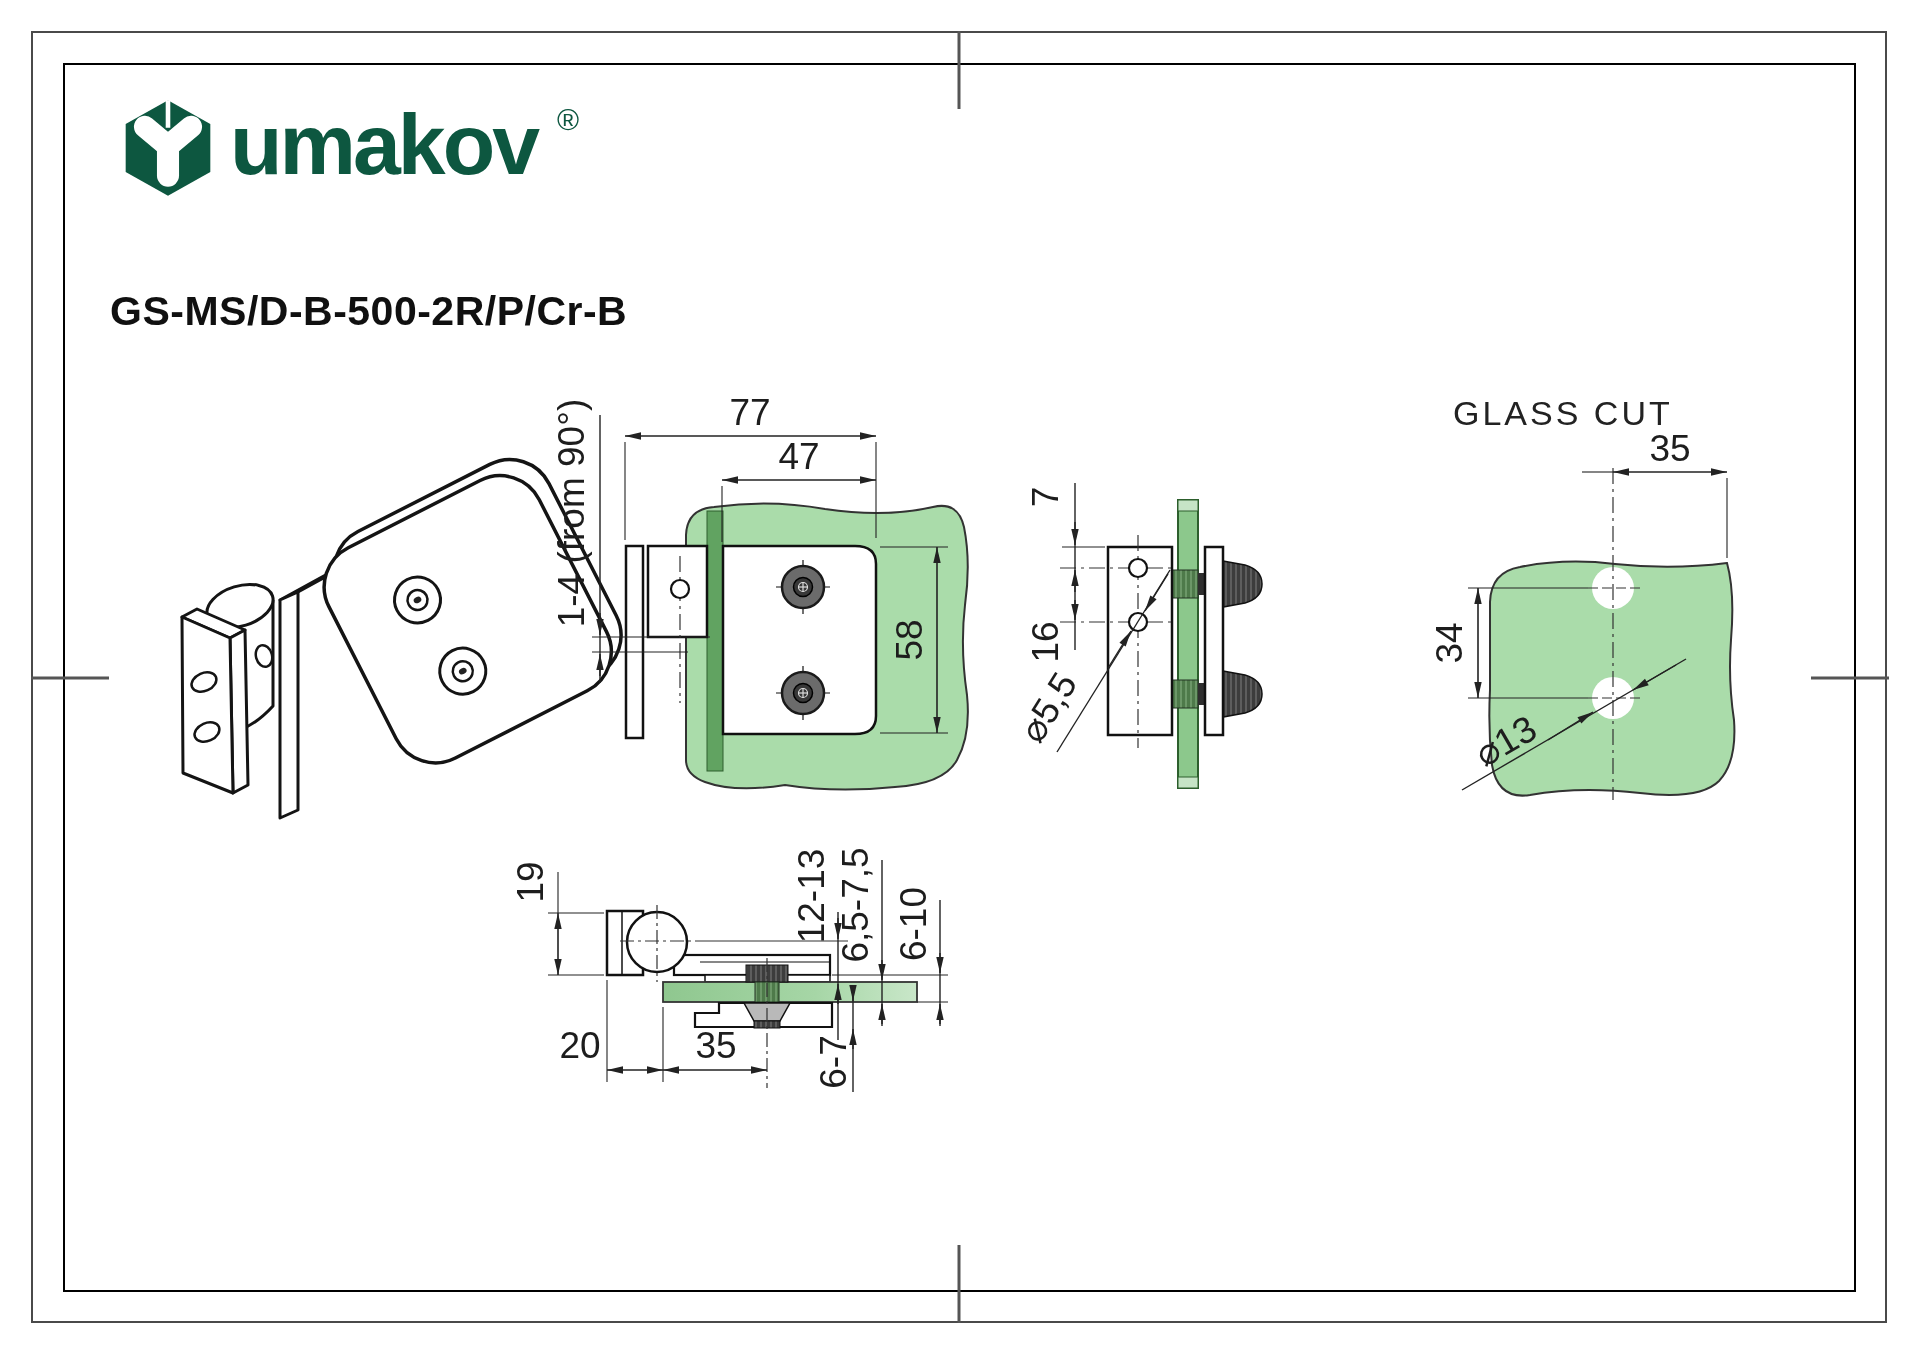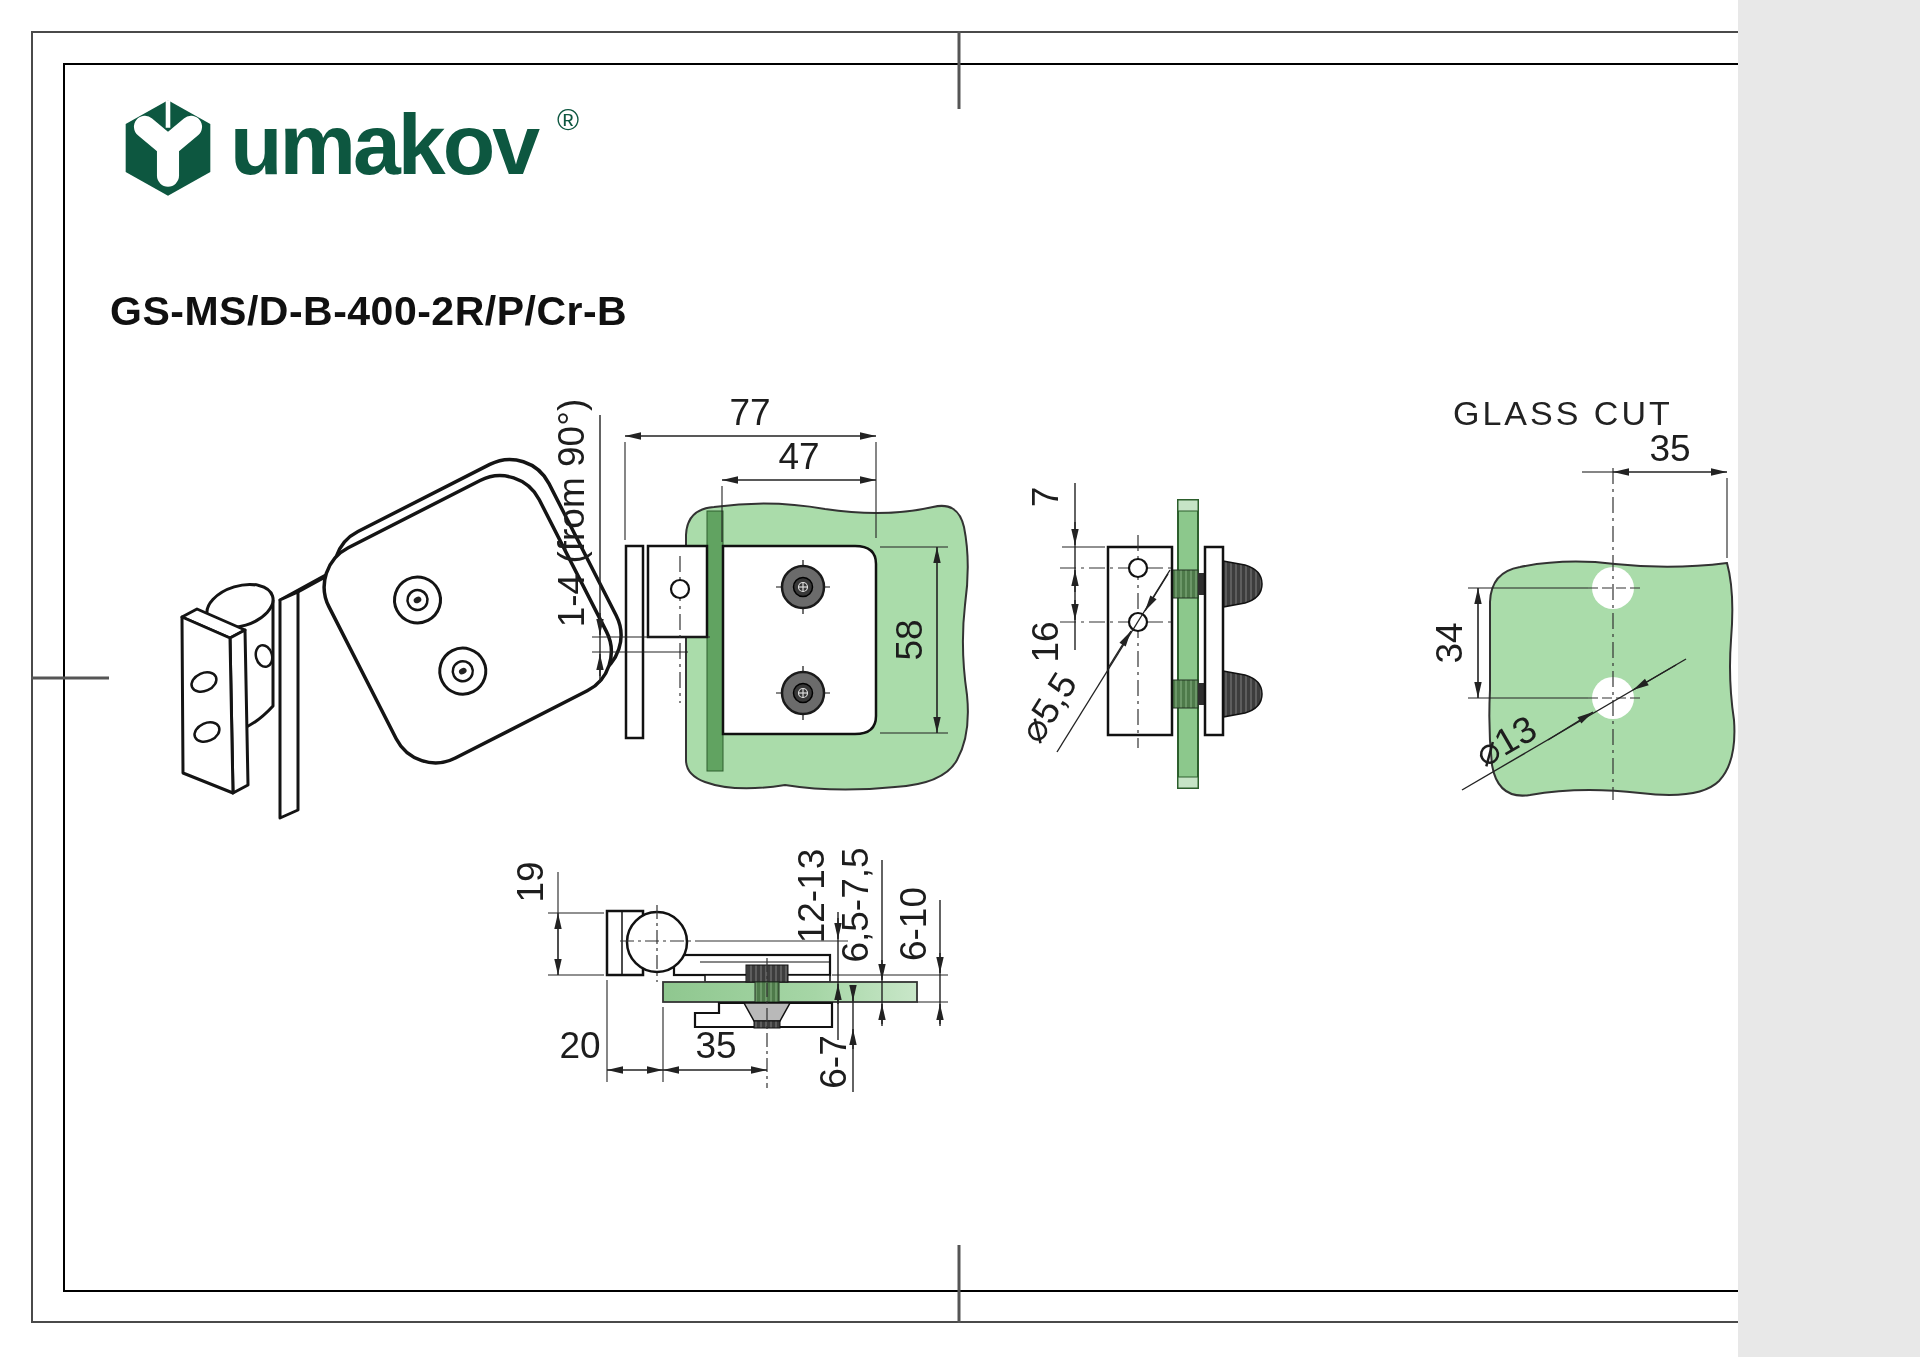--- a/index.html
+++ b/index.html
@@ -1,17 +1,17 @@
 <!DOCTYPE html>
 <html><head>
 <meta charset="utf-8">
 <style>
   html,body{margin:0;padding:0;background:#e8e8e8;}
   .page{
-    position:relative;width:1738px;height:1357px;background:#fff;overflow:hidden;
+    position:relative;width:1920px;height:1357px;background:#fff;overflow:hidden;
     font-family:"Liberation Sans","DejaVu Sans",sans-serif;
   }
   .frame-outer{position:absolute;left:31px;top:31px;width:1856px;height:1292px;border:2px solid #4a4a4a;box-sizing:border-box;}
   .frame-inner{position:absolute;left:63px;top:63px;width:1793px;height:1229px;border:2px solid #000;box-sizing:border-box;}
   .logo{position:absolute;left:122px;top:98px;display:flex;align-items:center;gap:16px;}
   .logo-word{font-weight:bold;font-size:86px;letter-spacing:-3px;line-height:96px;position:relative;top:-4px;}
   .logo-reg{font-size:30px;vertical-align:super;position:relative;top:-28px;left:4px;font-weight:normal;}
   .product-code{position:absolute;left:110px;top:288px;font-size:41px;font-weight:bold;color:#101010;letter-spacing:0.5px;}
   svg text.dim{font-size:37px;fill:#1d1d1d;}
   svg text.vtitle{font-size:34px;fill:#222;letter-spacing:3px;}
@@ -32,21 +32,21 @@
         <line x1="50" y1="56" x2="50" y2="84"></line>
         <line x1="50" y1="52" x2="25" y2="31"></line>
         <line x1="50" y1="52" x2="75" y2="31"></line>
       </g>
       <line x1="50" y1="2" x2="50" y2="32" stroke="#fff" stroke-width="5"></line>
     </svg>
     <span class="logo-word" style="color:#0d5740">umakov</span>
     <span class="logo-reg" style="color:#0d5740">®</span>
   </div>
 
-  <div class="product-code">GS-MS/D-B-400-2R/P/Cr-B</div>
+  <div class="product-code">GS-MS/D-B-500-2R/P/Cr-B</div>
 
   <svg class="drawing" width="1920" height="1357" viewBox="0 0 1920 1357">
     <defs>
       <marker id="arr" viewBox="0 0 20 9" refX="18" refY="4.5" markerWidth="20" markerHeight="9" markerUnits="userSpaceOnUse" orient="auto-start-reverse">
         <path d="M18,4.5 L2,0.8 L2,8.2 Z" fill="#222"></path>
       </marker>
       <pattern id="knurlD" width="5" height="10" patternUnits="userSpaceOnUse">
         <rect width="5" height="10" fill="#3c3c3c"></rect>
         <line x1="1" y1="0" x2="1" y2="10" stroke="#7d7d7d" stroke-width="1"></line>
       </pattern>

